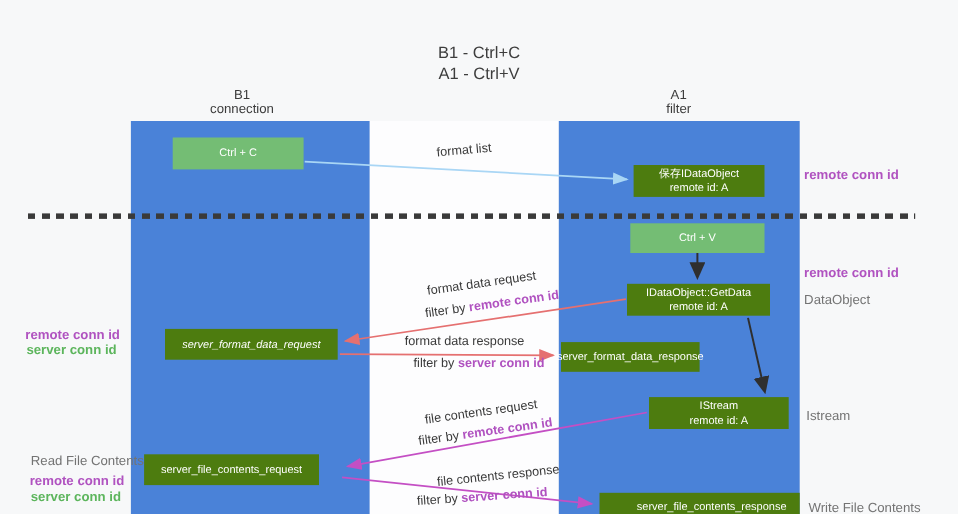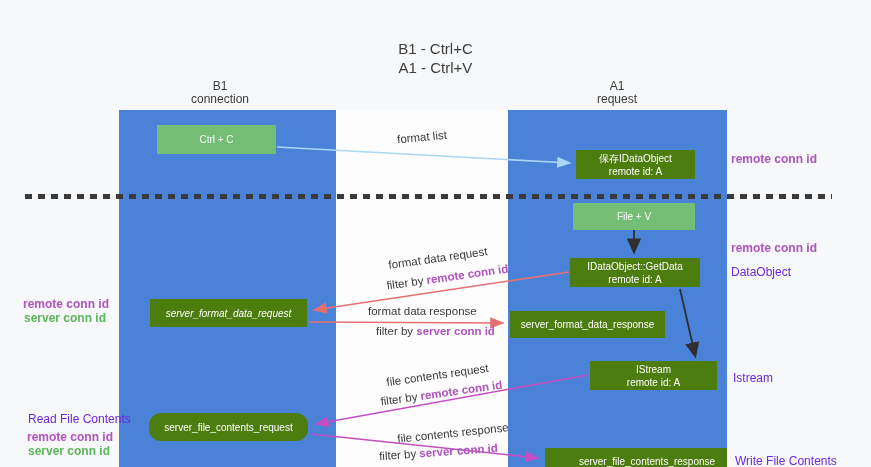--- a/index.html
+++ b/index.html
@@ -44,23 +44,23 @@
     color:#ffffff;font-size:10px;line-height:13px;
     white-space:nowrap;text-align:center;
   }
   .node.green{background:#74bd74;}
   .node.orange{background:#4d7c0f;}
   #node-ctrl-c{left:157px;top:94px;width:119px;height:29px;}
   #node-save-obj{left:576px;top:119px;width:119px;height:29px;}
   #node-ctrl-v{left:573px;top:172px;width:122px;height:27px;}
   #node-getdata{left:570px;top:227px;width:130px;height:29px;}
   #node-format-request{left:150px;top:268px;width:157px;height:28px;font-style:italic;}
-  #node-format-response{left:510px;top:280px;width:155px;height:27px;}
+  #node-format-response{left:510px;top:280px;width:126px;height:27px;}
   #node-istream{left:590px;top:330px;width:127px;height:29px;}
-  #node-file-request{left:149px;top:382px;width:159px;height:28px;border-radius:12px;}
+  #node-file-request{left:131px;top:382px;width:159px;height:28px;}
   #node-file-response{left:545px;top:417px;width:160px;height:26px;padding-left:22px;}
   #dashed-line{
     position:absolute;left:25px;top:163px;width:807px;height:5px;
     background:repeating-linear-gradient(to right,#3a3a3a 0 7px,transparent 7px 13px);
     z-index:4;
   }
   #arrow-layer{
     position:absolute;left:0;top:0;z-index:4;pointer-events:none;
   }
   .flow-label{
@@ -74,21 +74,21 @@
   #lbl-fdresp{left:368px;top:274px;}
   #lbl-fdresp-filter{left:376px;top:294px;}
   #lbl-fcr{left:386px;top:338px;transform:rotate(-8deg);}
   #lbl-fcr-filter{left:380px;top:356px;transform:rotate(-8deg);}
   #lbl-fcresp{left:397px;top:396px;transform:rotate(-6deg);}
   #lbl-fcresp-filter{left:379px;top:415px;transform:rotate(-4deg);}
   .side-label{
     position:absolute;z-index:5;white-space:nowrap;font-size:12px;
   }
   .side-label.purple{color:#b052c0;font-weight:bold;}
-  .side-label.dark{color:#6d28d9;}
+  .side-label.dark{color:#737373;}
   #lbl-remote-top{left:731px;top:121px;}
   #lbl-remote-mid{left:731px;top:210px;}
   #lbl-dataobject{left:731px;top:234px;}
   #lbl-istream{left:733px;top:340px;}
   #lbl-write-file{left:735px;top:423px;}
   .pair{
     position:absolute;z-index:5;width:84px;text-align:center;
     font-size:12px;line-height:13.5px;font-weight:bold;white-space:nowrap;
   }
   .pair .remote{color:#b052c0;}
@@ -110,34 +110,34 @@
   <div id="gap-band"></div>
   <div id="lane-left" class="lane"></div>
   <div id="lane-right" class="lane"></div>
 
   <div id="hdr-left" class="lane-header">
     <div>B1</div>
     <div>connection</div>
   </div>
   <div id="hdr-right" class="lane-header">
     <div>A1</div>
-    <div>request</div>
+    <div>filter</div>
   </div>
 
   <div id="dashed-line"></div>
 
   <div id="node-ctrl-c" class="node green">
     <div>Ctrl + C</div>
   </div>
   <div id="node-save-obj" class="node orange">
     <div>保存IDataObject</div>
     <div>remote id: A</div>
   </div>
   <div id="node-ctrl-v" class="node green">
-    <div>File + V</div>
+    <div>Ctrl + V</div>
   </div>
   <div id="node-getdata" class="node orange">
     <div>IDataObject::GetData</div>
     <div>remote id: A</div>
   </div>
   <div id="node-format-request" class="node orange">
     <div>server_format_data_request</div>
   </div>
   <div id="node-format-response" class="node orange">
     <div>server_format_data_response</div>

